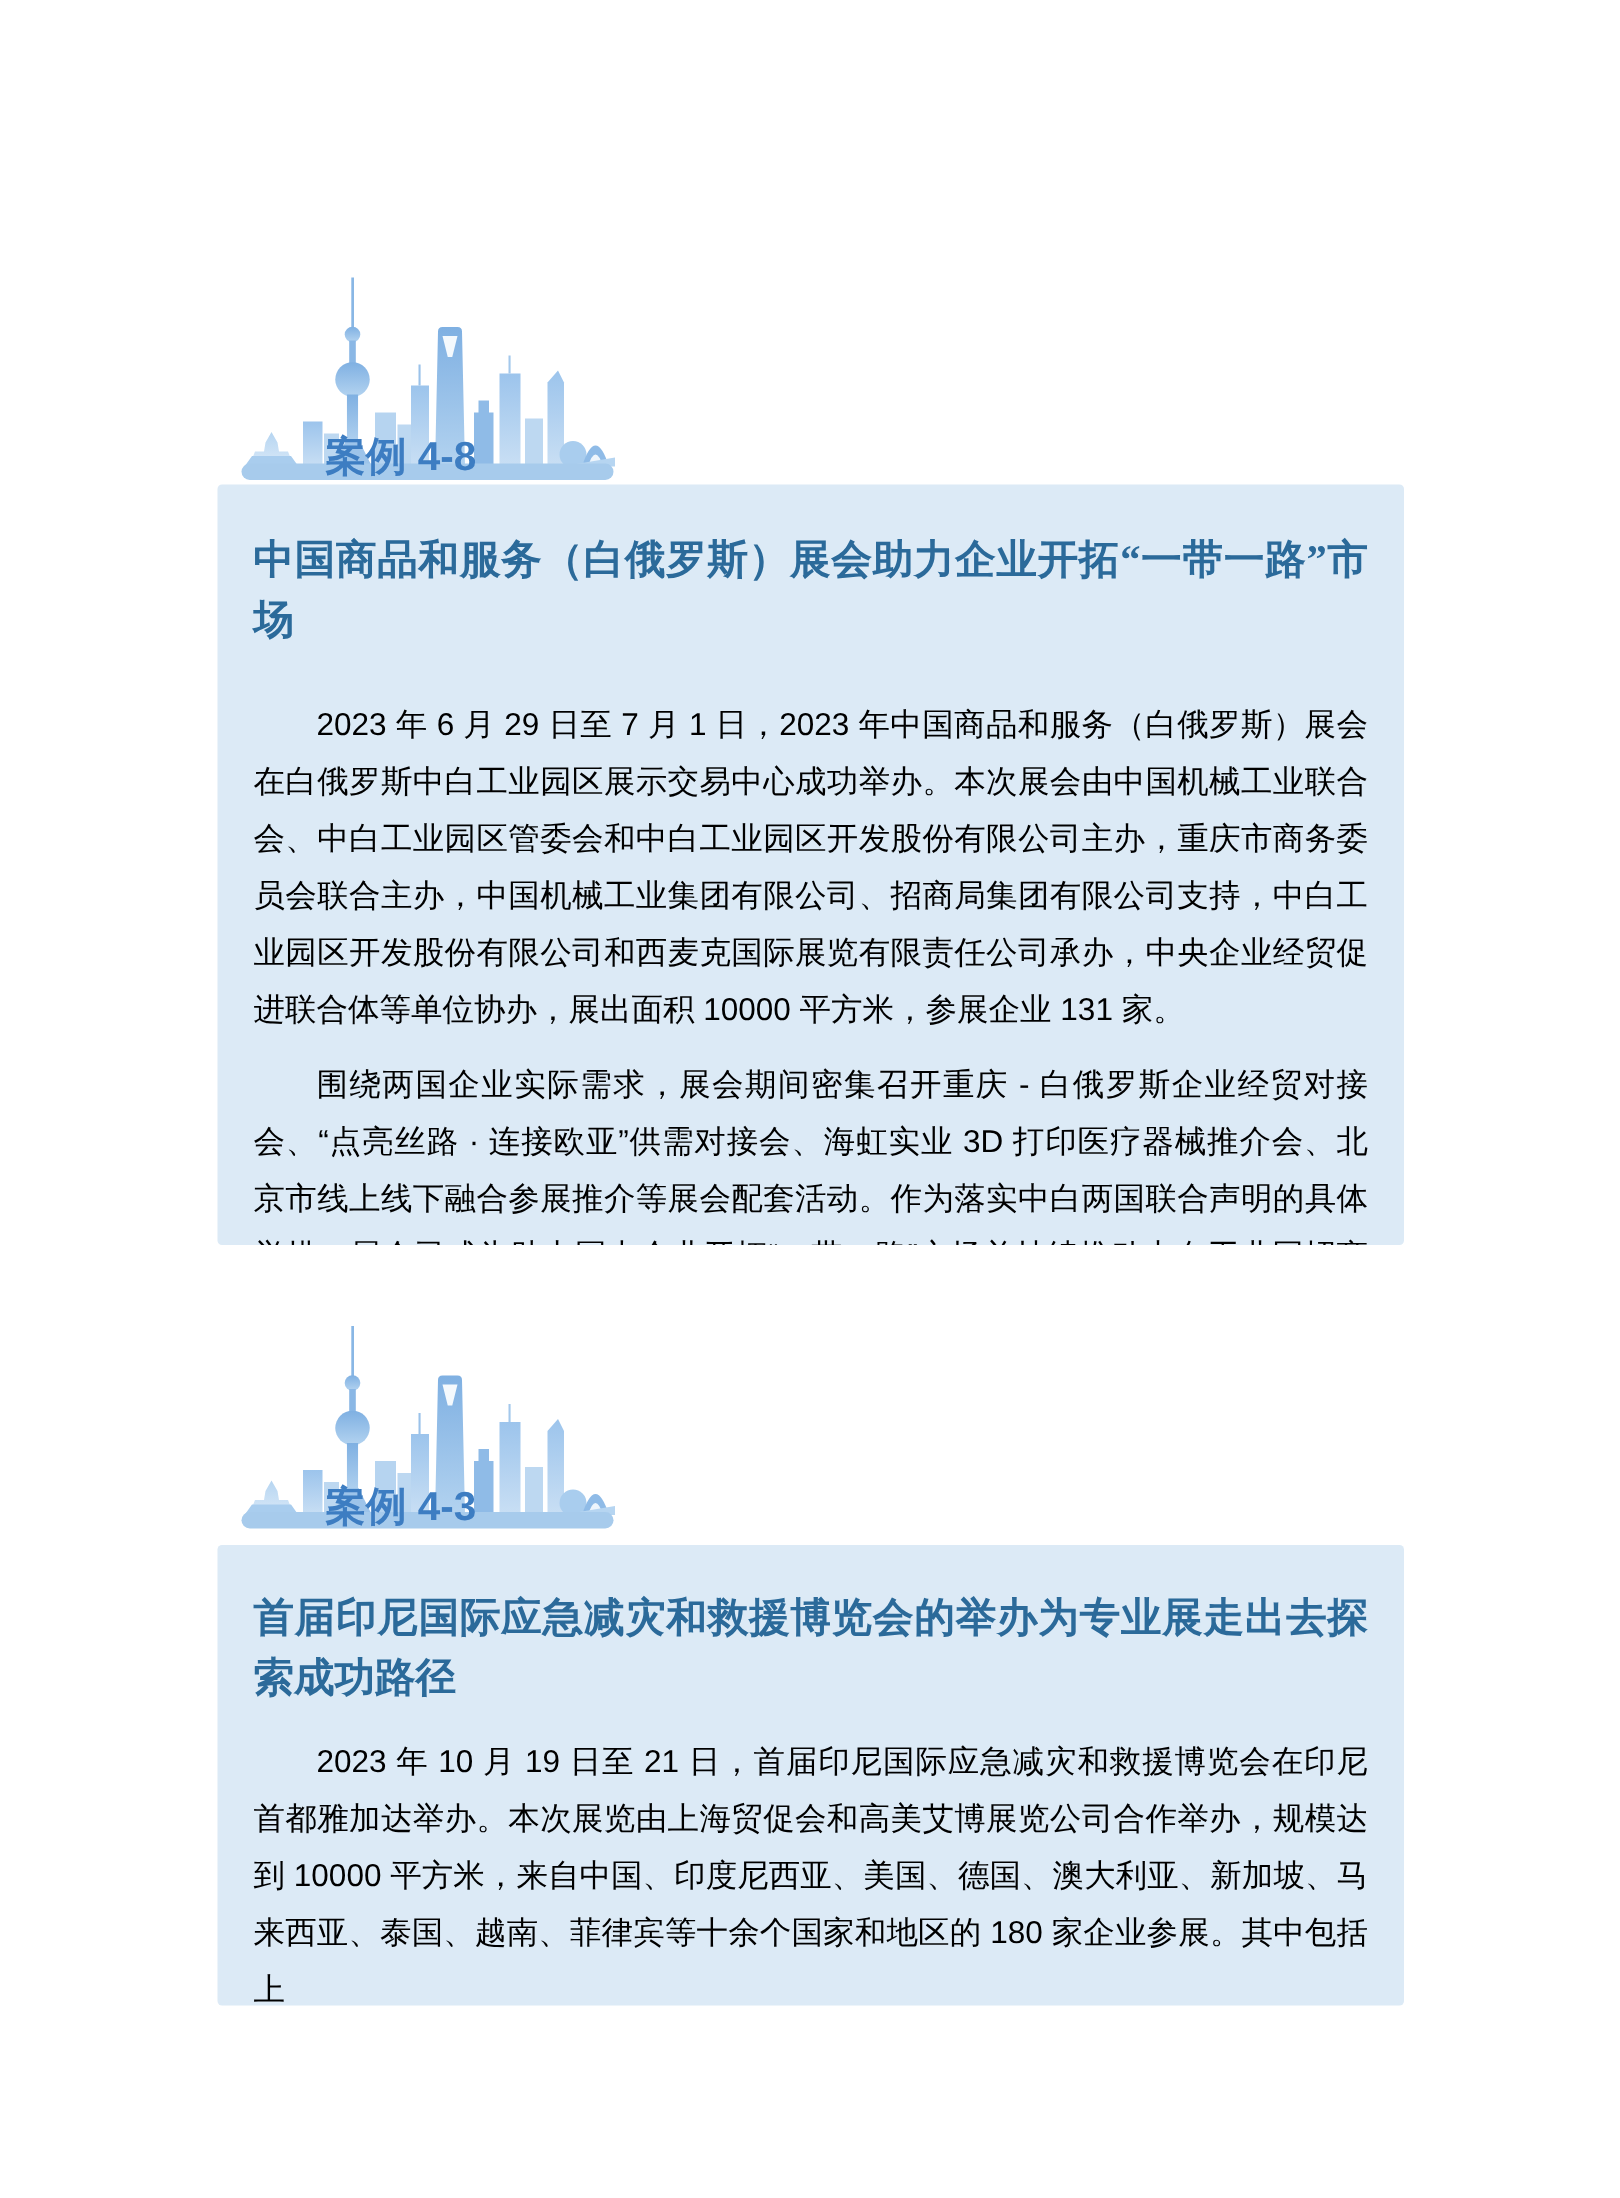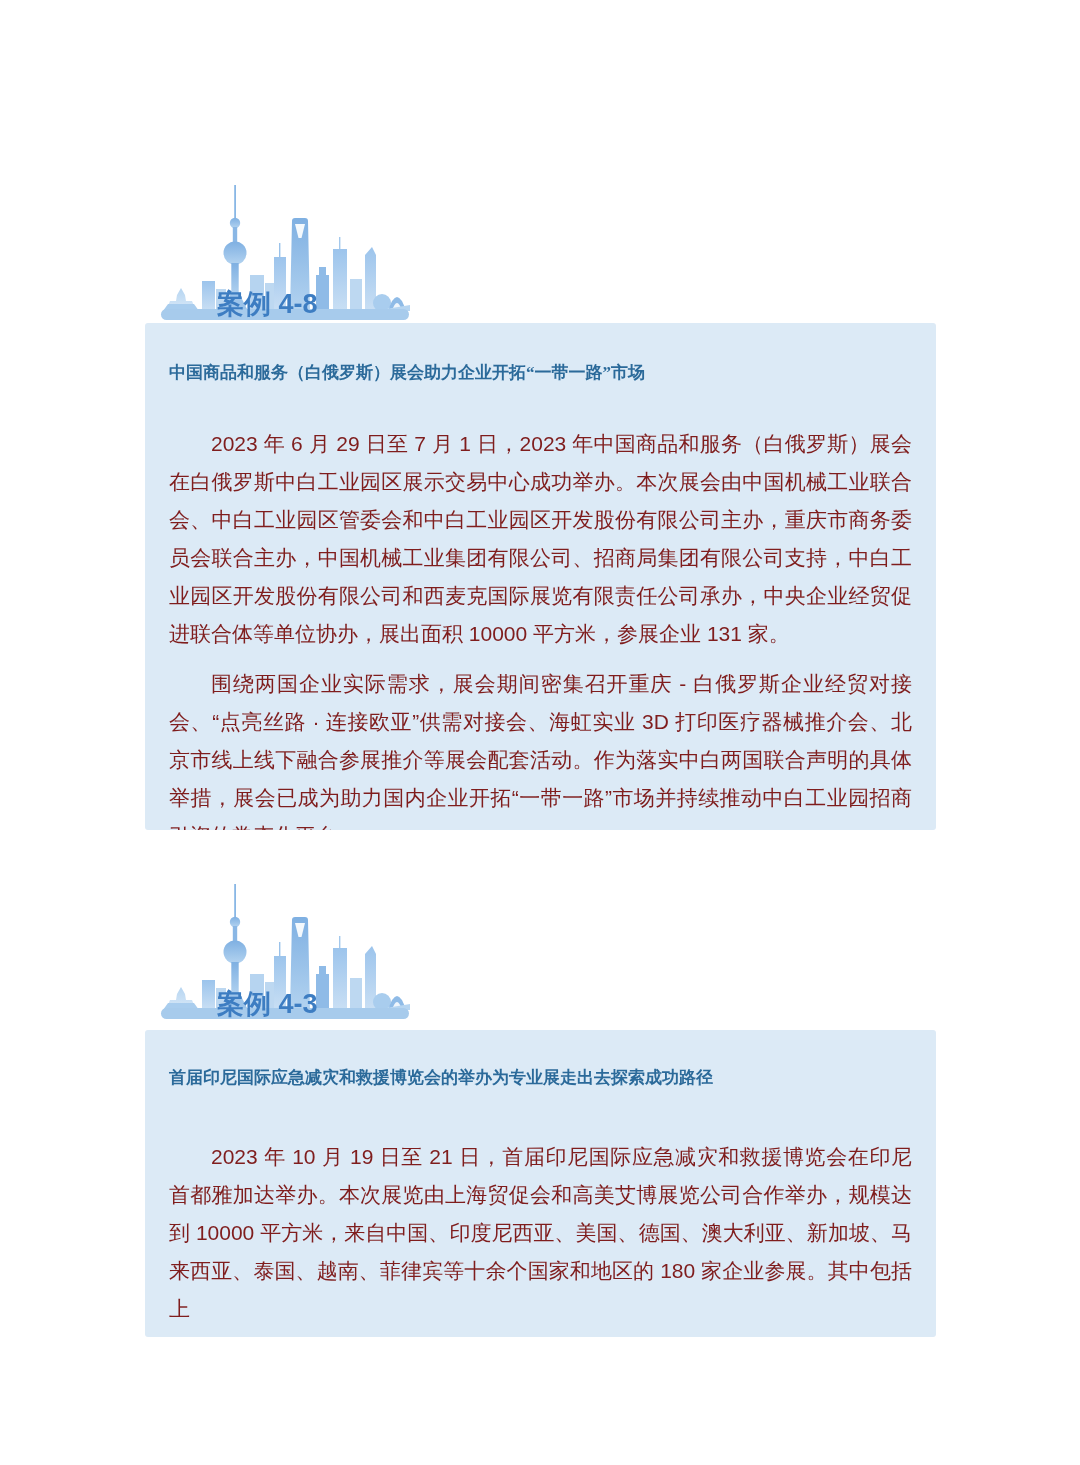--- a/index.html
+++ b/index.html
@@ -54,28 +54,28 @@
   .case-box {
     position: absolute; left: 145px; width: 791px;
     background: #dceaf6; border-radius: 3px;
     padding: 30px 24px 0 24px; overflow: hidden;
   }
   .box1 { top: 323px; height: 507px; }
   .box2 { top: 1030px; height: 307px; padding-top: 28px; }
 
   .case-title {
     font-family: "Liberation Serif", serif;
-    font-size: 17px; line-height: 40px; font-weight: bold;
+    font-size: 27px; line-height: 40px; font-weight: bold;
     color: #2b6a9a; margin-bottom: 32px;
     text-align: justify;
   }
-  .box2 .case-title { margin-bottom: 40px; }
+  .box2 .case-title { margin-bottom: 18px; }
 
   .case-box p {
-    font-size: 21px; line-height: 38px; color: #7f1d1d;
+    font-size: 21px; line-height: 38px; color: #000000;
     text-align: justify; text-indent: 2em;
     margin-bottom: 12px;
     font-family: "Liberation Sans", sans-serif;
   }
 </style>
 </head>
 <body>
 
 <div class="page">
 

